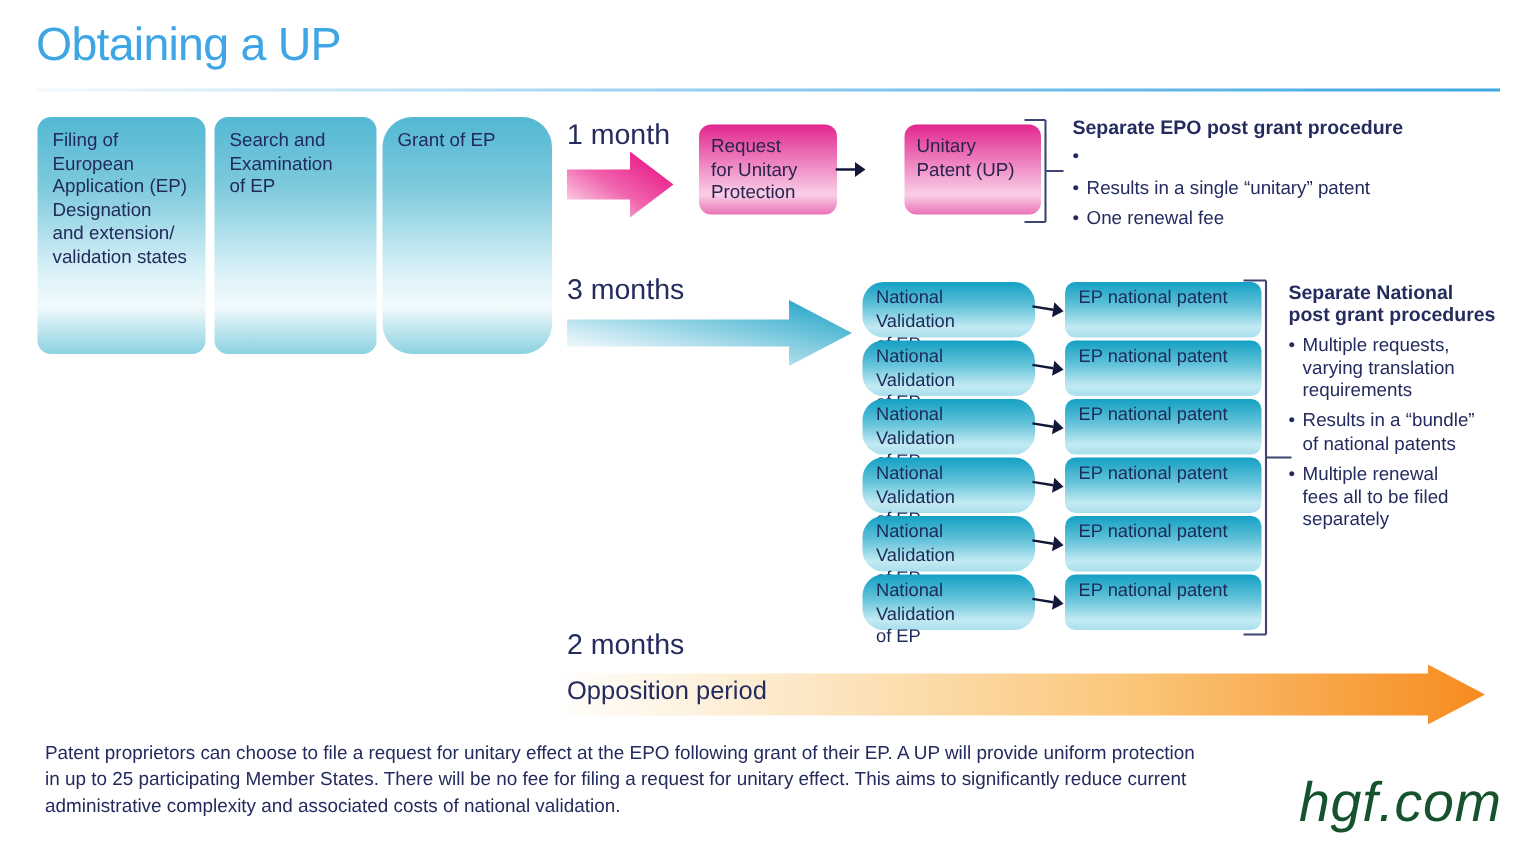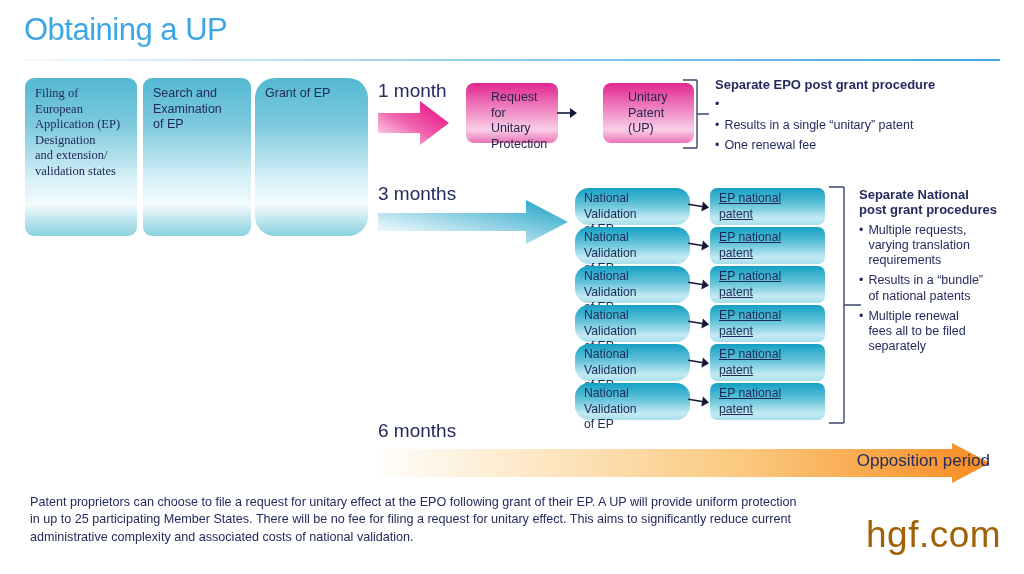--- a/index.html
+++ b/index.html
@@ -15,57 +15,57 @@
   .title { left:24px; top:12px; font-size:31px; font-weight:400; color:#3ea6e4; letter-spacing:-0.5px; }
   .title-rule { left:24px; top:59px; width:976px; height:2px;
     background:linear-gradient(90deg, rgba(62,166,228,0.06) 0%, rgba(62,166,228,0.55) 45%, #3ea6e4 100%); }
 
   
   .stage-box {
     top:78px; height:158px; border-radius:9px; padding:8px 10px;
     font-size:12.5px; line-height:1.24; color:#222a5c;
     background:linear-gradient(180deg,#53b8d2 0%,#7ecadd 30%,#d7f0f7 64%,#f2fafc 80%,#8bd1e0 100%);
   }
-  .stage-1 { left:25px;  width:112px;font-family:Liberation Serif, serif; }
+  .stage-1 { left:25px;  width:112px; }
   .stage-2 { left:143px; width:108px; }
   .stage-3 { left:255px; width:113px;border-radius:20px; }
 
   
   .t-label { font-size:19px; color:#242b5e; }
 
   
   .pink-box {
-    top:83px; height:60px; border-radius:8px; padding:7px 25px;
+    top:83px; height:60px; border-radius:8px; padding:7px 8px;
     font-size:12.5px; line-height:1.25; color:#2a2350;
     background:linear-gradient(180deg,#e2268f 0%,#ee82bf 42%,#f9cfe6 78%,#e973b7 100%);
   }
   .pink-1 { left:466px; width:92px; }
   .pink-2 { left:575px; width:91px;margin-left:28px; }
 
   
   .cyan-box {
     height:37px; border-radius:7px; padding:3px 9px;
     font-size:12.2px; line-height:1.28; color:#1c2a58;
     background:linear-gradient(180deg,#14a0c4 0%,#5fc1d8 42%,#c3eaf3 82%,#a8dfec 100%);
   }
   .nv-box { left:575px; width:115px;border-radius:14px; }
-  .ep-box { left:710px; width:115px;text-decoration:underline; }
+  .ep-box { left:710px; width:131px; }
 
   
   .panel-head { font-size:13px; font-weight:bold; line-height:1.18; color:#242b5e; }
   .bullet { display:flex; gap:5px; margin-top:5px; font-size:12.5px; line-height:1.22; color:#242b5e; }
   .bullet .dot { flex:0 0 auto; }
 
   .epo-panel { left:715px; top:77px; width:300px; }
   .nat-panel { left:859px; top:187px; width:162px; }
 
-  .opposition-label { left:378px; top:451px; width:612px; text-align:right; font-size:17px; color:#242b5e; }
+  .opposition-label { left:378px; top:451px; width:612px; text-align:left; font-size:17px; color:#242b5e; }
 
   .footer-text { left:30px; top:494px; width:960px; font-size:12.6px; line-height:1.37; color:#242b5e; }
-  .logo { left:866px; top:514px; font-size:37px; color:#a16207; letter-spacing:0.5px; }
+  .logo { left:866px; top:514px; font-size:37px; color:#14532d; letter-spacing:0.5px;font-style:italic; }
 
   svg { display:block; }
 </style>
 </head>
 <body>
 
 <div id="canvas">
 
   <svg width="0" height="0" class="abs" aria-hidden="true">
     <defs>
@@ -223,21 +223,21 @@
 of national patents</span>
     </div>
     <div class="bullet">
       <span class="dot">•</span>
       <span class="pre">Multiple renewal
 fees all to be filed
 separately</span>
     </div>
   </div>
 
-  <div class="abs t-label" style="left:378px; top:420px;">6 months</div>
+  <div class="abs t-label" style="left:378px; top:420px;">2 months</div>
 
   <svg class="abs" style="left:378px; top:443px;" width="614" height="40">
     <polygon points="0,6 574,6 574,0 612,20 574,40 574,34 0,34" fill="url(#gradOrange)"></polygon>
   </svg>
 
   <div class="abs opposition-label">Opposition period</div>
 
   <div class="abs footer-text pre">Patent proprietors can choose to file a request for unitary effect at the EPO following grant of their EP.  A UP will provide uniform protection
 in up to 25 participating Member States. There will be no fee for filing a request for unitary effect. This aims to significantly reduce current
 administrative complexity and associated costs of national validation.</div>

